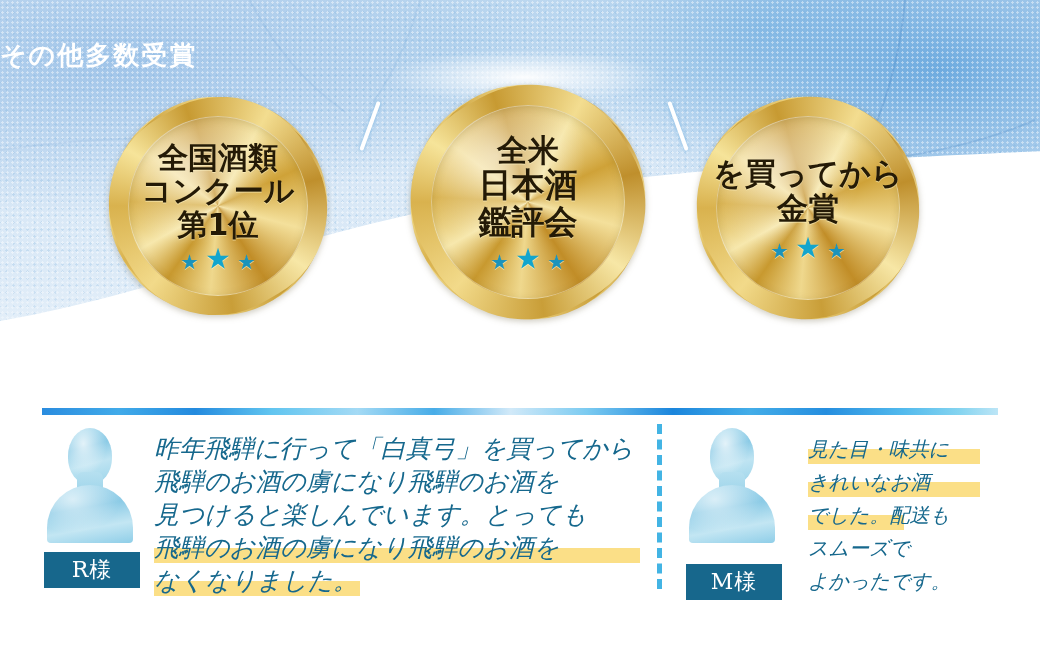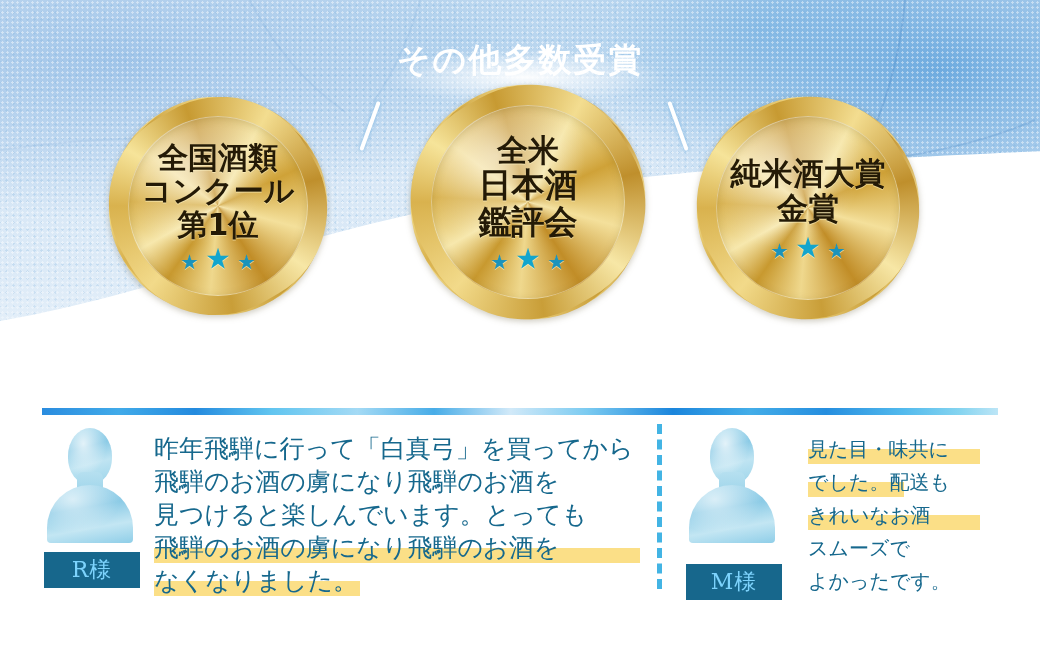--- a/index.html
+++ b/index.html
@@ -38,23 +38,23 @@
     position:absolute;left:-60px;right:-60px;top:120px;height:420px;
   }
 
   
   .header-wrap{position:absolute;left:0;right:0;top:38px;height:76px;}
   .header-glow{
     position:absolute;left:330px;top:2px;width:390px;height:74px;
     background:radial-gradient(ellipse 195px 38px at 50% 50%, rgba(255,255,255,.95), rgba(255,255,255,0) 72%);
   }
   .award-head{
-    position:absolute;left:0;right:0;top:0;text-align:center;
+    position:absolute;left:0;right:0;top:0;text-align:left;
     font-family:"DejaVu Sans","Liberation Sans",sans-serif;
-    font-weight:700;font-size:33px;letter-spacing:2px;color:#ffffff;
+    font-weight:700;font-size:26px;letter-spacing:2px;color:#ffffff;
     white-space:nowrap;
   }
   .slash{
     position:absolute;width:4px;height:52px;border-radius:2px;background:#ffffff;
     box-shadow:0 0 4px rgba(120,180,225,.9);
   }
   .slash.left{left:368px;top:62px;transform:rotate(20deg);}
   .slash.right{left:676px;top:62px;transform:rotate(-20deg);}
 
   
@@ -141,24 +141,24 @@
       radial-gradient(ellipse at 30% 25%, rgba(255,255,255,.65), rgba(255,255,255,0) 55%),
       linear-gradient(170deg,#a6d9ee 0%,#8ccbe6 40%,#c3e6f3 70%,#8fcee8 100%);
   }
   .av-neck{
     position:absolute;left:30px;top:44px;width:26px;height:22px;border-radius:6px;
     background:linear-gradient(180deg,#b6e0f0,#9ed4ea);
   }
   .name-badge{
     position:absolute;width:96px;height:36px;background:#17678c;
     display:flex;align-items:center;justify-content:center;
-    color:#7dd3fc;font-family:"DejaVu Serif","Liberation Serif",serif;
+    color:#ffffff;font-family:"DejaVu Serif","Liberation Serif",serif;
     font-size:22px;font-weight:400;letter-spacing:1px;
   }
-  .quote{position:absolute;}
+  .quote{position:absolute;font-style:italic;}
   .qline{
     position:relative;white-space:nowrap;
     font-family:"DejaVu Sans","Liberation Sans",sans-serif;
     font-size:25px;font-weight:400;color:#16688d;
     line-height:30px;height:30px;margin-bottom:3px;
   }
   .qline .hl{
     position:absolute;left:0;right:0;bottom:0px;height:15px;
     background:#fbdf87;z-index:0;
   }
@@ -220,21 +220,21 @@
         <span class="star big" style="font-size:25px;">★</span>
         <span class="star" style="font-size:18px;">★</span>
       </div>
     </div>
   </div>
 
   <div class="medal" style="left:700px;top:100px;width:216px;height:216px;">
     <div class="scallop"></div>
     <div class="inner" style="left:16px;top:16px;right:16px;bottom:16px;"></div>
     <div class="face">
-      <div class="line" style="font-size:31px;">純米酒大賞</div>
+      <div class="line" style="font-size:31px;">を買ってから</div>
       <div class="line" style="font-size:31px;">金賞</div>
       <div class="stars" style="margin-top:10px;">
         <span class="star" style="font-size:18px;">★</span>
         <span class="star big" style="font-size:25px;">★</span>
         <span class="star" style="font-size:18px;">★</span>
       </div>
     </div>
   </div>
 
 
@@ -276,28 +276,28 @@
       <div class="av-neck"></div>
       <div class="av-body"></div>
     </div>
     <div class="name-badge" style="left:0px;top:136px;">M様</div>
 
     <div class="quote right" style="left:122px;top:6px;">
       <div class="qline" style="width:172px;">
         <span class="hl"></span>
         <span class="txt">見た目・味共に</span>
       </div>
+      <div class="qline" style="width:172px;">
+        <span class="hl"></span>
+        <span class="txt">きれいなお酒</span>
+      </div>
       <div class="qline" style="width:96px;">
         <span class="hl"></span>
         <span class="txt">でした。配送も</span>
       </div>
-      <div class="qline" style="width:172px;">
-        <span class="hl"></span>
-        <span class="txt">きれいなお酒</span>
-      </div>
       <div class="qline">
         <span class="txt">スムーズで</span>
       </div>
       <div class="qline">
         <span class="txt">よかったです。</span>
       </div>
     </div>
   </div>
 
 </div>

